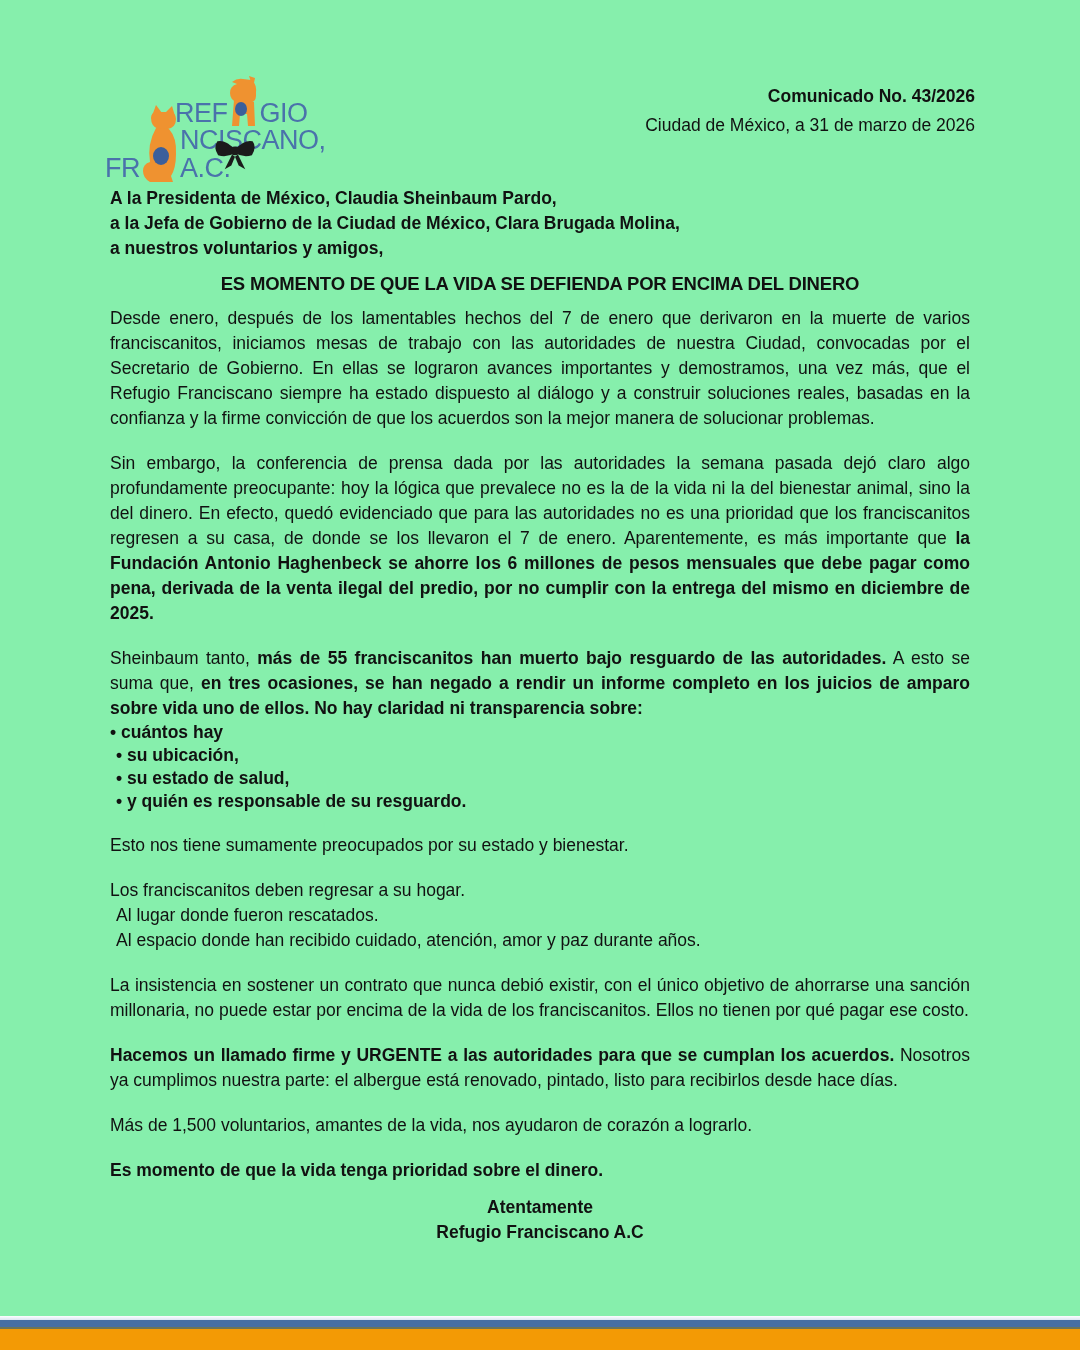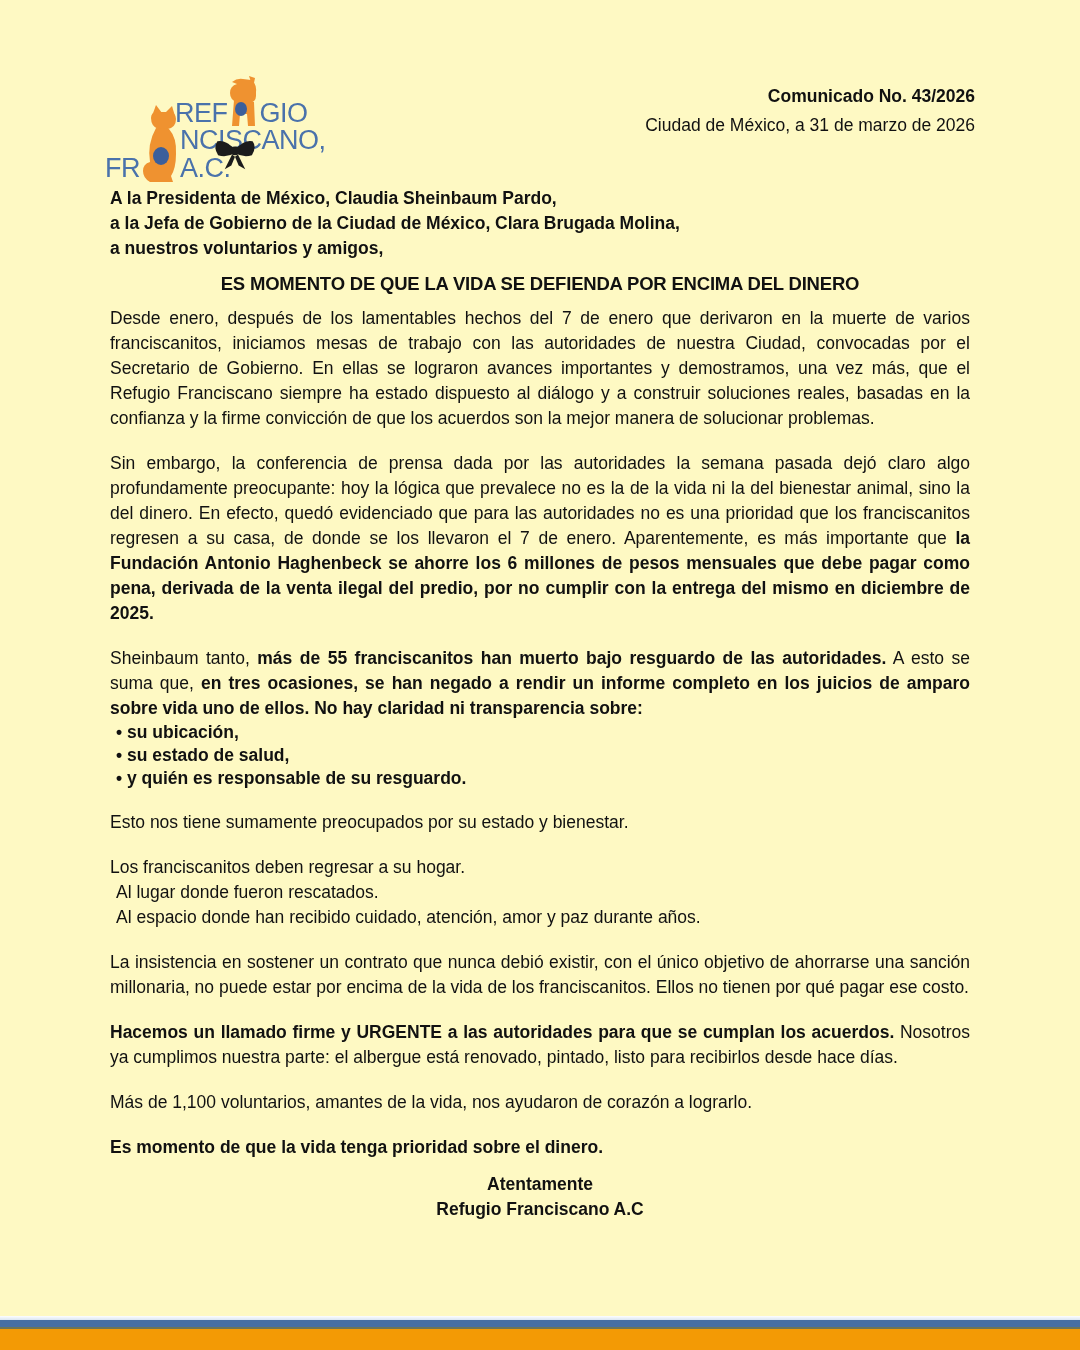--- a/index.html
+++ b/index.html
@@ -2,21 +2,21 @@
 <html><head>
 <meta charset="utf-8">
 <style>
   * { margin: 0; padding: 0; box-sizing: border-box; }
   html, body { background: #e9e9e9; }
   .page {
     position: relative;
     width: 1080px;
     height: 1350px;
     margin: 0 auto;
-    background: #fef9c3;
+    background: #86efac;
     font-family: "Liberation Sans", sans-serif;
     color: #111111;
     overflow: hidden;
   }
 
   
   .top { position: relative; height: 186px; }
 
   .logo { position: absolute; left: 105px; top: 52px; width: 270px; height: 130px; }
   .logo-line { position: absolute; display: flex; align-items: flex-end; color: #4a72ab; }
@@ -139,20 +139,21 @@
 
     <p class="para justify">
       <span>Sin embargo, la conferencia de prensa dada por las autoridades la semana pasada dejó claro algo profundamente preocupante: hoy la lógica que prevalece no es la de la vida ni la del bienestar animal, sino la del dinero. En efecto, quedó evidenciado que para las autoridades no es una prioridad que los franciscanitos regresen a su casa, de donde se los llevaron el 7 de enero. Aparentemente, es más importante que </span><b>la Fundación Antonio Haghenbeck se ahorre los 6 millones de pesos mensuales que debe pagar como pena, derivada de la venta ilegal del predio, por no cumplir con la entrega del mismo en diciembre de 2025.</b>
     </p>
 
     <p class="para justify">
       <span>Sheinbaum tanto, </span><b>más de 55 franciscanitos han muerto bajo resguardo de las autoridades.</b><span> A esto se suma que, </span><b>en tres ocasiones, se han negado a rendir un informe completo en los juicios de amparo sobre vida uno de ellos. No hay claridad ni transparencia sobre:</b>
     </p>
 
     <div class="bullets">
+      <div class="bullet">• cuántos hay</div>
       <div class="bullet indent">• su ubicación,</div>
       <div class="bullet indent">• su estado de salud,</div>
       <div class="bullet indent">• y quién es responsable de su resguardo.</div>
     </div>
 
     <p class="para">
       <span>Esto nos tiene sumamente preocupados por su estado y bienestar.</span>
     </p>
 
     <div class="para">
@@ -163,21 +164,21 @@
 
     <p class="para justify">
       <span>La insistencia en sostener un contrato que nunca debió existir, con el único objetivo de ahorrarse una sanción millonaria, no puede estar por encima de la vida de los franciscanitos. Ellos no tienen por qué pagar ese costo.</span>
     </p>
 
     <p class="para justify">
       <b>Hacemos un llamado firme y URGENTE a las autoridades para que se cumplan los acuerdos.</b><span> Nosotros ya cumplimos nuestra parte: el albergue está renovado, pintado, listo para recibirlos desde hace días.</span>
     </p>
 
     <p class="para">
-      <span>Más de 1,100 voluntarios, amantes de la vida, nos ayudaron de corazón a lograrlo.</span>
+      <span>Más de 1,500 voluntarios, amantes de la vida, nos ayudaron de corazón a lograrlo.</span>
     </p>
 
     <p class="para bold">
       <span>Es momento de que la vida tenga prioridad sobre el dinero.</span>
     </p>
 
     <div class="signature">
       <div>Atentamente</div>
       <div>Refugio Franciscano A.C</div>
     </div>

